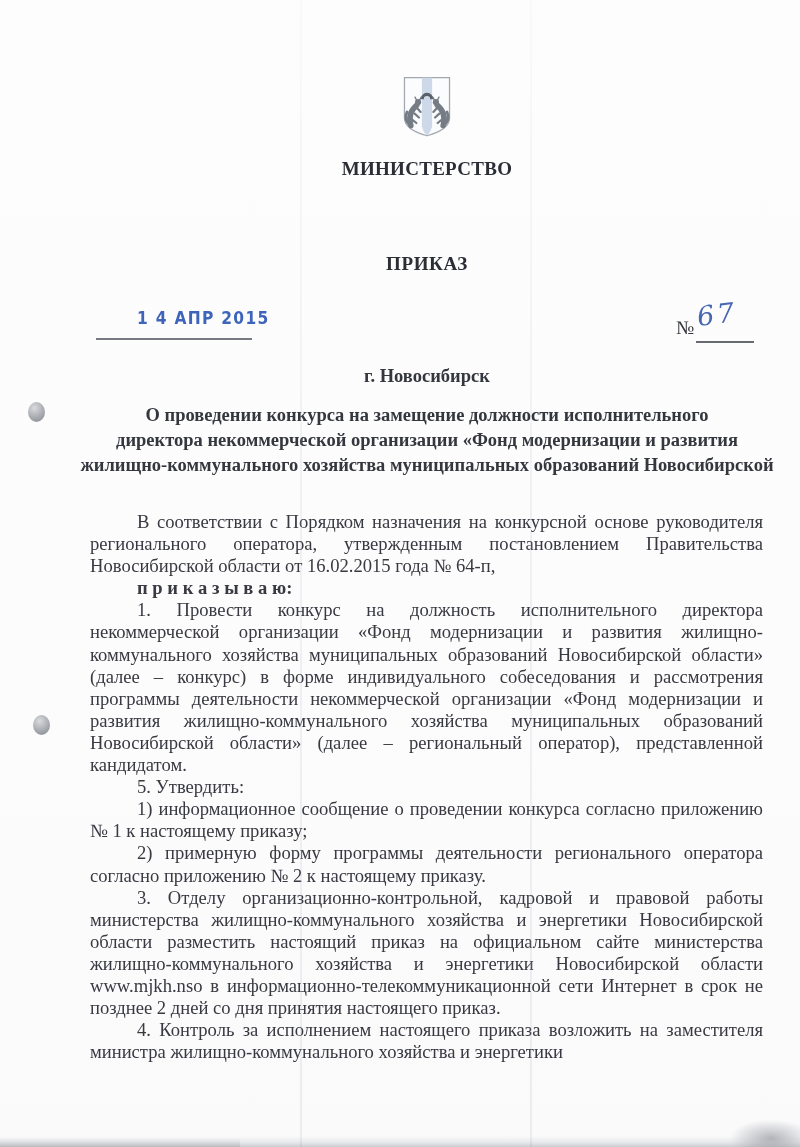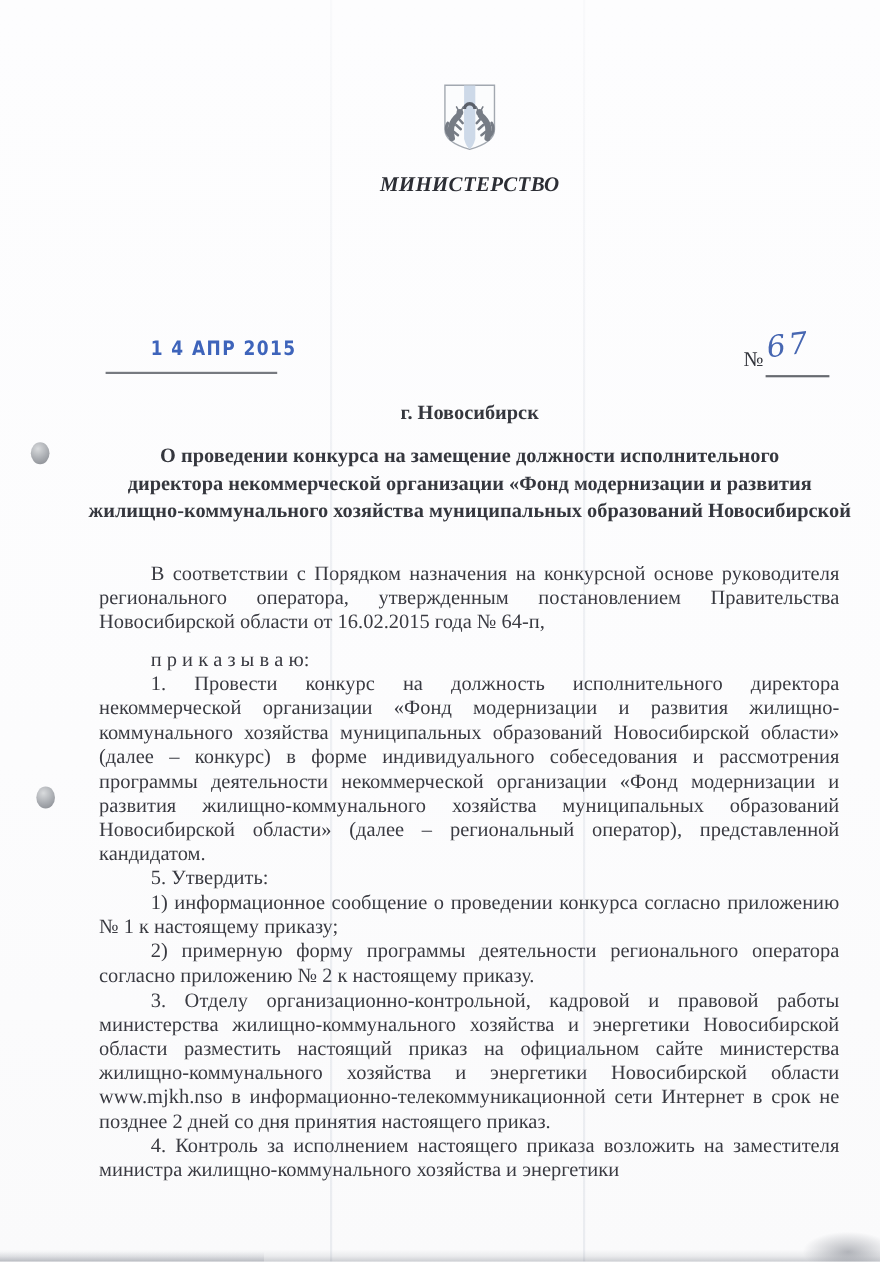--- a/index.html
+++ b/index.html
@@ -15,21 +15,21 @@
 
   
   .center-col { position:absolute; left:54px; width:746px; text-align:center;font-weight:bold; }
 
   .emblem { top:72px; }
   .emblem svg { display:inline-block; }
 
   .ministry {
     top:156px;
     font-weight:bold; font-size:19px; line-height:25px;
-    color:#2c2e35; letter-spacing:0.3px;font-style:italic;
+    color:#2c2e35; letter-spacing:0.3px;
   }
   .doctype {
     top:253px;
     font-weight:bold; font-size:19px; letter-spacing:0.6px; color:#2c2e35;
   }
 
   .date-stamp {
     position:absolute; left:137px; top:307px;
     font-family:"DejaVu Sans","Liberation Sans",sans-serif;
     font-weight:bold; font-size:18px; letter-spacing:1.5px;
@@ -56,21 +56,21 @@
   .city { top:366px; font-size:18.5px; color:#35373e; }
 
   .subject { top:403px; font-size:18.5px; line-height:25px; color:#35373e; }
 
   .body-text {
     position:absolute; left:90px; top:511px; width:673px;
     font-size:18.6px; line-height:22.1px; text-align:justify;
     text-justify:inter-word; color:#393a41;
   }
   .body-text p { margin:0; text-indent:47px; }
-  .body-text p.command { font-weight:normal;margin-top:12px; }
+  .body-text p.command { font-weight:bold; }
 
   
   .hole-punch {
     position:absolute; width:17px; height:20px; border-radius:50%;
     background:radial-gradient(circle at 38% 30%, #d9dbdd 0%, #aaadb2 52%, #83868c 100%);
     filter:blur(0.4px);
   }
   .hole-punch.top { left:28px; top:402px; }
   .hole-punch.bottom { left:33px; top:715px; }
 
@@ -123,20 +123,21 @@
         <path d="M14 62 C9 59 7.5 52 10.5 47" stroke-width="3.2"></path>
         <path d="M22 42 l4.5 5 M19.5 49 l5 4.5 M16.5 56 l5 4" stroke-width="2.6"></path>
       </g>
     </svg>
   </div>
 
   <div class="center-col ministry">
     <div>МИНИСТЕРСТВО</div>
   </div>
 
+  <div class="center-col doctype">ПРИКАЗ</div>
 
   <div class="date-stamp">1 4 АПР 2015</div>
   <div class="stamp-underline"></div>
 
   <div class="order-no-label">№</div>
   <div class="order-no-value">67</div>
   <div class="number-underline"></div>
 
   <div class="center-col city">г. Новосибирск</div>
 

